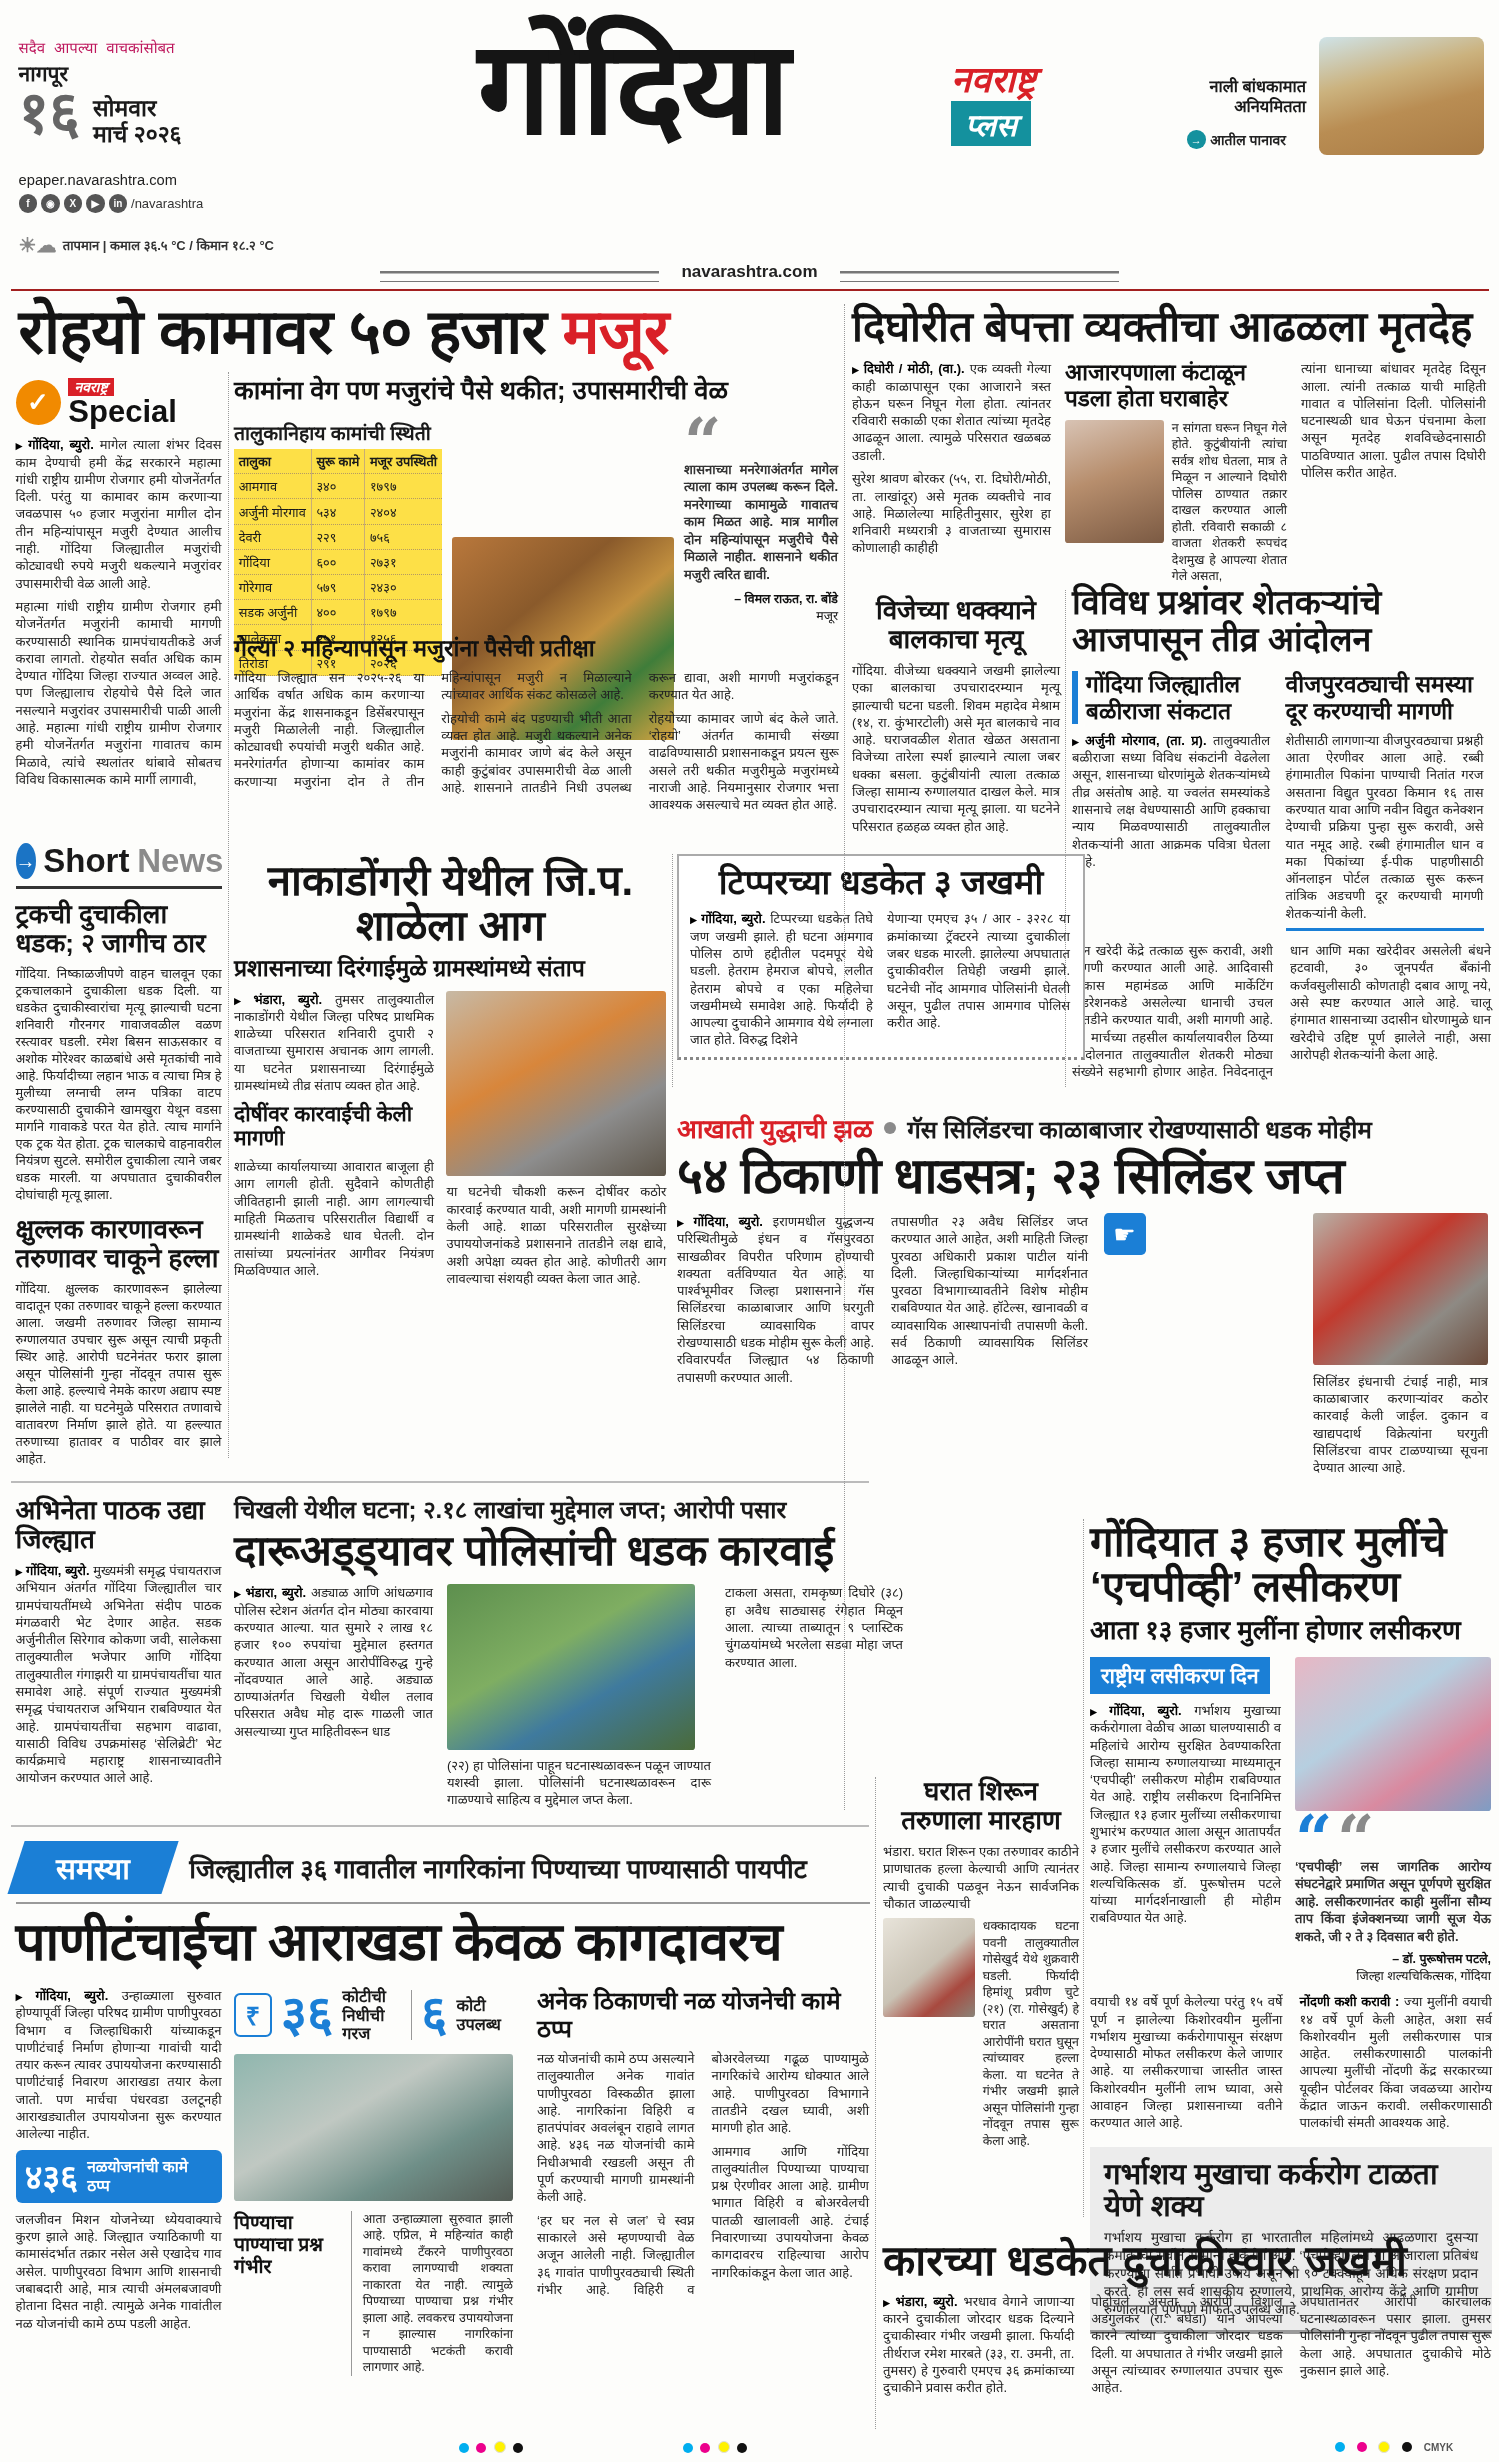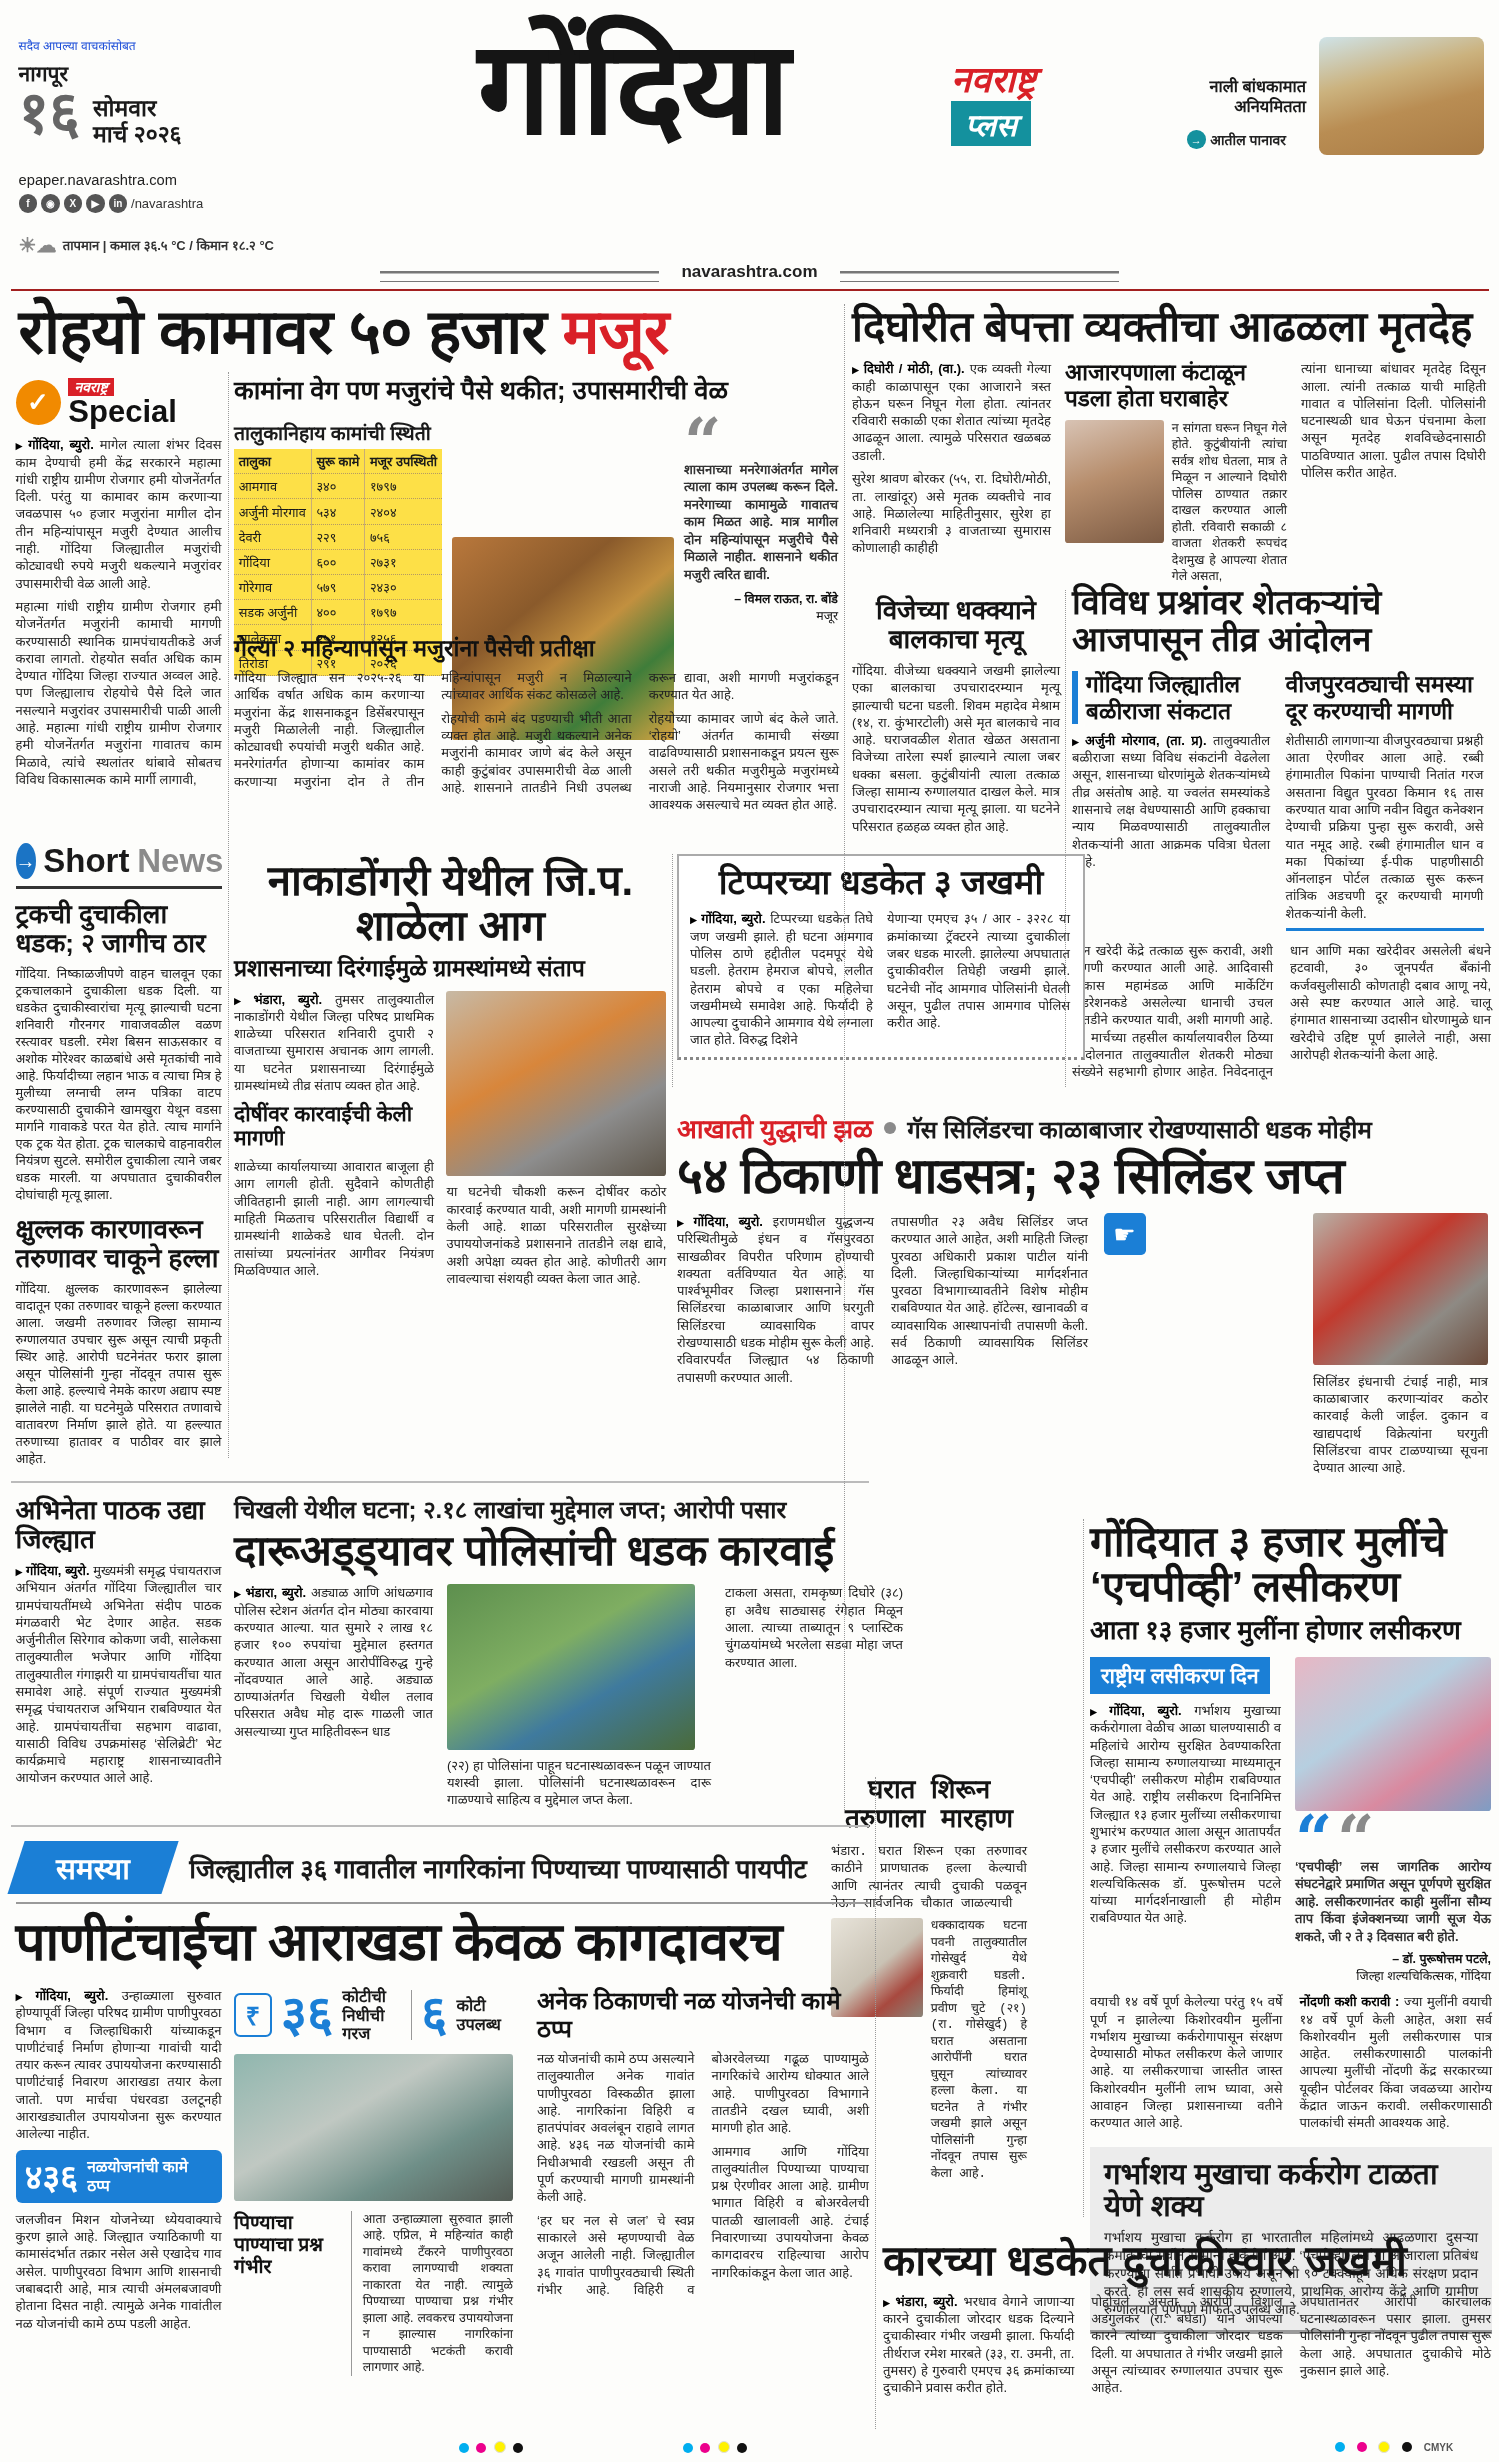--- a/index.html
+++ b/index.html
@@ -12,21 +12,21 @@
   .byline{font-weight:bold;color:#000;}
   .bullet{font-size:9.3px;margin-right:3.1px;color:#000;}
   .h-huge{font-weight:900;font-size:62px;line-height:1.0;letter-spacing:-0.8px;color:#141414;}
   .h-big{font-weight:900;font-size:42px;line-height:1.08;color:#141414;}
   .h-mid{font-weight:900;font-size:34px;line-height:1.1;color:#141414;}
   .h-sec{font-weight:900;font-size:26px;line-height:1.12;color:#141414;}
   .h-sub{font-weight:bold;font-size:23px;line-height:1.15;color:#111;}
   .red{color:#d92027;}
   .kicker{font-weight:bold;}
   
-  .tagline{font-size:12px;color:#1d4ed8;}
+  .tagline{font-size:15px;color:#be185d;font-family:Liberation Mono, monospace;}
   .edition{font-size:21px;font-weight:bold;}
   .datenum{font-size:59px;font-weight:900;color:#666;line-height:.9;}
   .dateside{font-size:23px;font-weight:bold;line-height:1.15;}
   .website{font-size:14.7px;color:#222;}
   .social{display:flex;align-items:center;gap:3.9px;font-size:13px;color:#333;}
   .sic{width:18.6px;height:18.6px;border-radius:50%;background:#555;color:#fff;font-size:10px;
        font-weight:bold;display:flex;align-items:center;justify-content:center;}
   .weather{display:flex;align-items:center;gap:6.2px;font-size:13px;color:#333;font-weight:bold;}
   .wicon{font-size:20px;color:#888;}
   .masthead{font-weight:900;font-size:130px;line-height:1;color:#151515;letter-spacing:-3.1px;text-align:center;}
@@ -365,21 +365,21 @@
       </div>
       <div style="width:264px;">
         <div class="ph ph-raid" style="width:248px;height:166px;"></div>
         <div class="bt" style="margin-top:6.2px;">(२२) हा पोलिसांना पाहून घटनास्थळावरून पळून जाण्यात यशस्वी झाला. पोलिसांनी घटनास्थळावरून दारू गाळण्याचे साहित्य व मुद्देमाल जप्त केला.</div>
       </div>
       <div class="bt" style="width:178px;">टाकला असता, रामकृष्ण दिघोरे (३८) हा अवैध साठ्यासह रंगेहात मिळून आला. त्याच्या ताब्यातून ९ प्लास्टिक चुंगळयांमध्ये भरलेला सडवा मोहा जप्त करण्यात आला.</div>
       <div class="bt" style="width:147px;"></div>
     </div>
   </div>
 
-  <div class="abs" style="left:831px;top:1777px;width:196px;font-family:Liberation Mono, monospace;">
+  <div class="abs" style="left:883px;top:1777px;width:196px;">
     <div class="h-sec" style="text-align:center;">घरात शिरून तरुणाला मारहाण</div>
     <div class="bt" style="margin-top:7.8px;">भंडारा. घरात शिरून एका तरुणावर काठीने प्राणघातक हल्ला केल्याची आणि त्यानंतर त्याची दुचाकी पळवून नेऊन सार्वजनिक चौकात जाळल्याची</div>
     <div style="display:flex;gap:7.8px;margin-top:6.2px;">
       <div class="ph ph-cartoon" style="width:92px;height:99px;flex:none;"></div>
       <div class="bt" style="font-size:12.4px;">धक्कादायक घटना पवनी तालुक्यातील गोसेखुर्द येथे शुक्रवारी घडली. फिर्यादी हिमांशू प्रवीण चुटे (२१) (रा. गोसेखुर्द) हे घरात असताना आरोपींनी घरात घुसून त्यांच्यावर हल्ला केला. या घटनेत ते गंभीर जखमी झाले असून पोलिसांनी गुन्हा नोंदवून तपास सुरू केला आहे.</div>
     </div>
   </div>
 
   <div class="abs" style="left:1090px;top:1519px;width:402px;">
     <div class="h-big">गोंदियात ३ हजार मुलींचे ‘एचपीव्ही’ लसीकरण</div>

